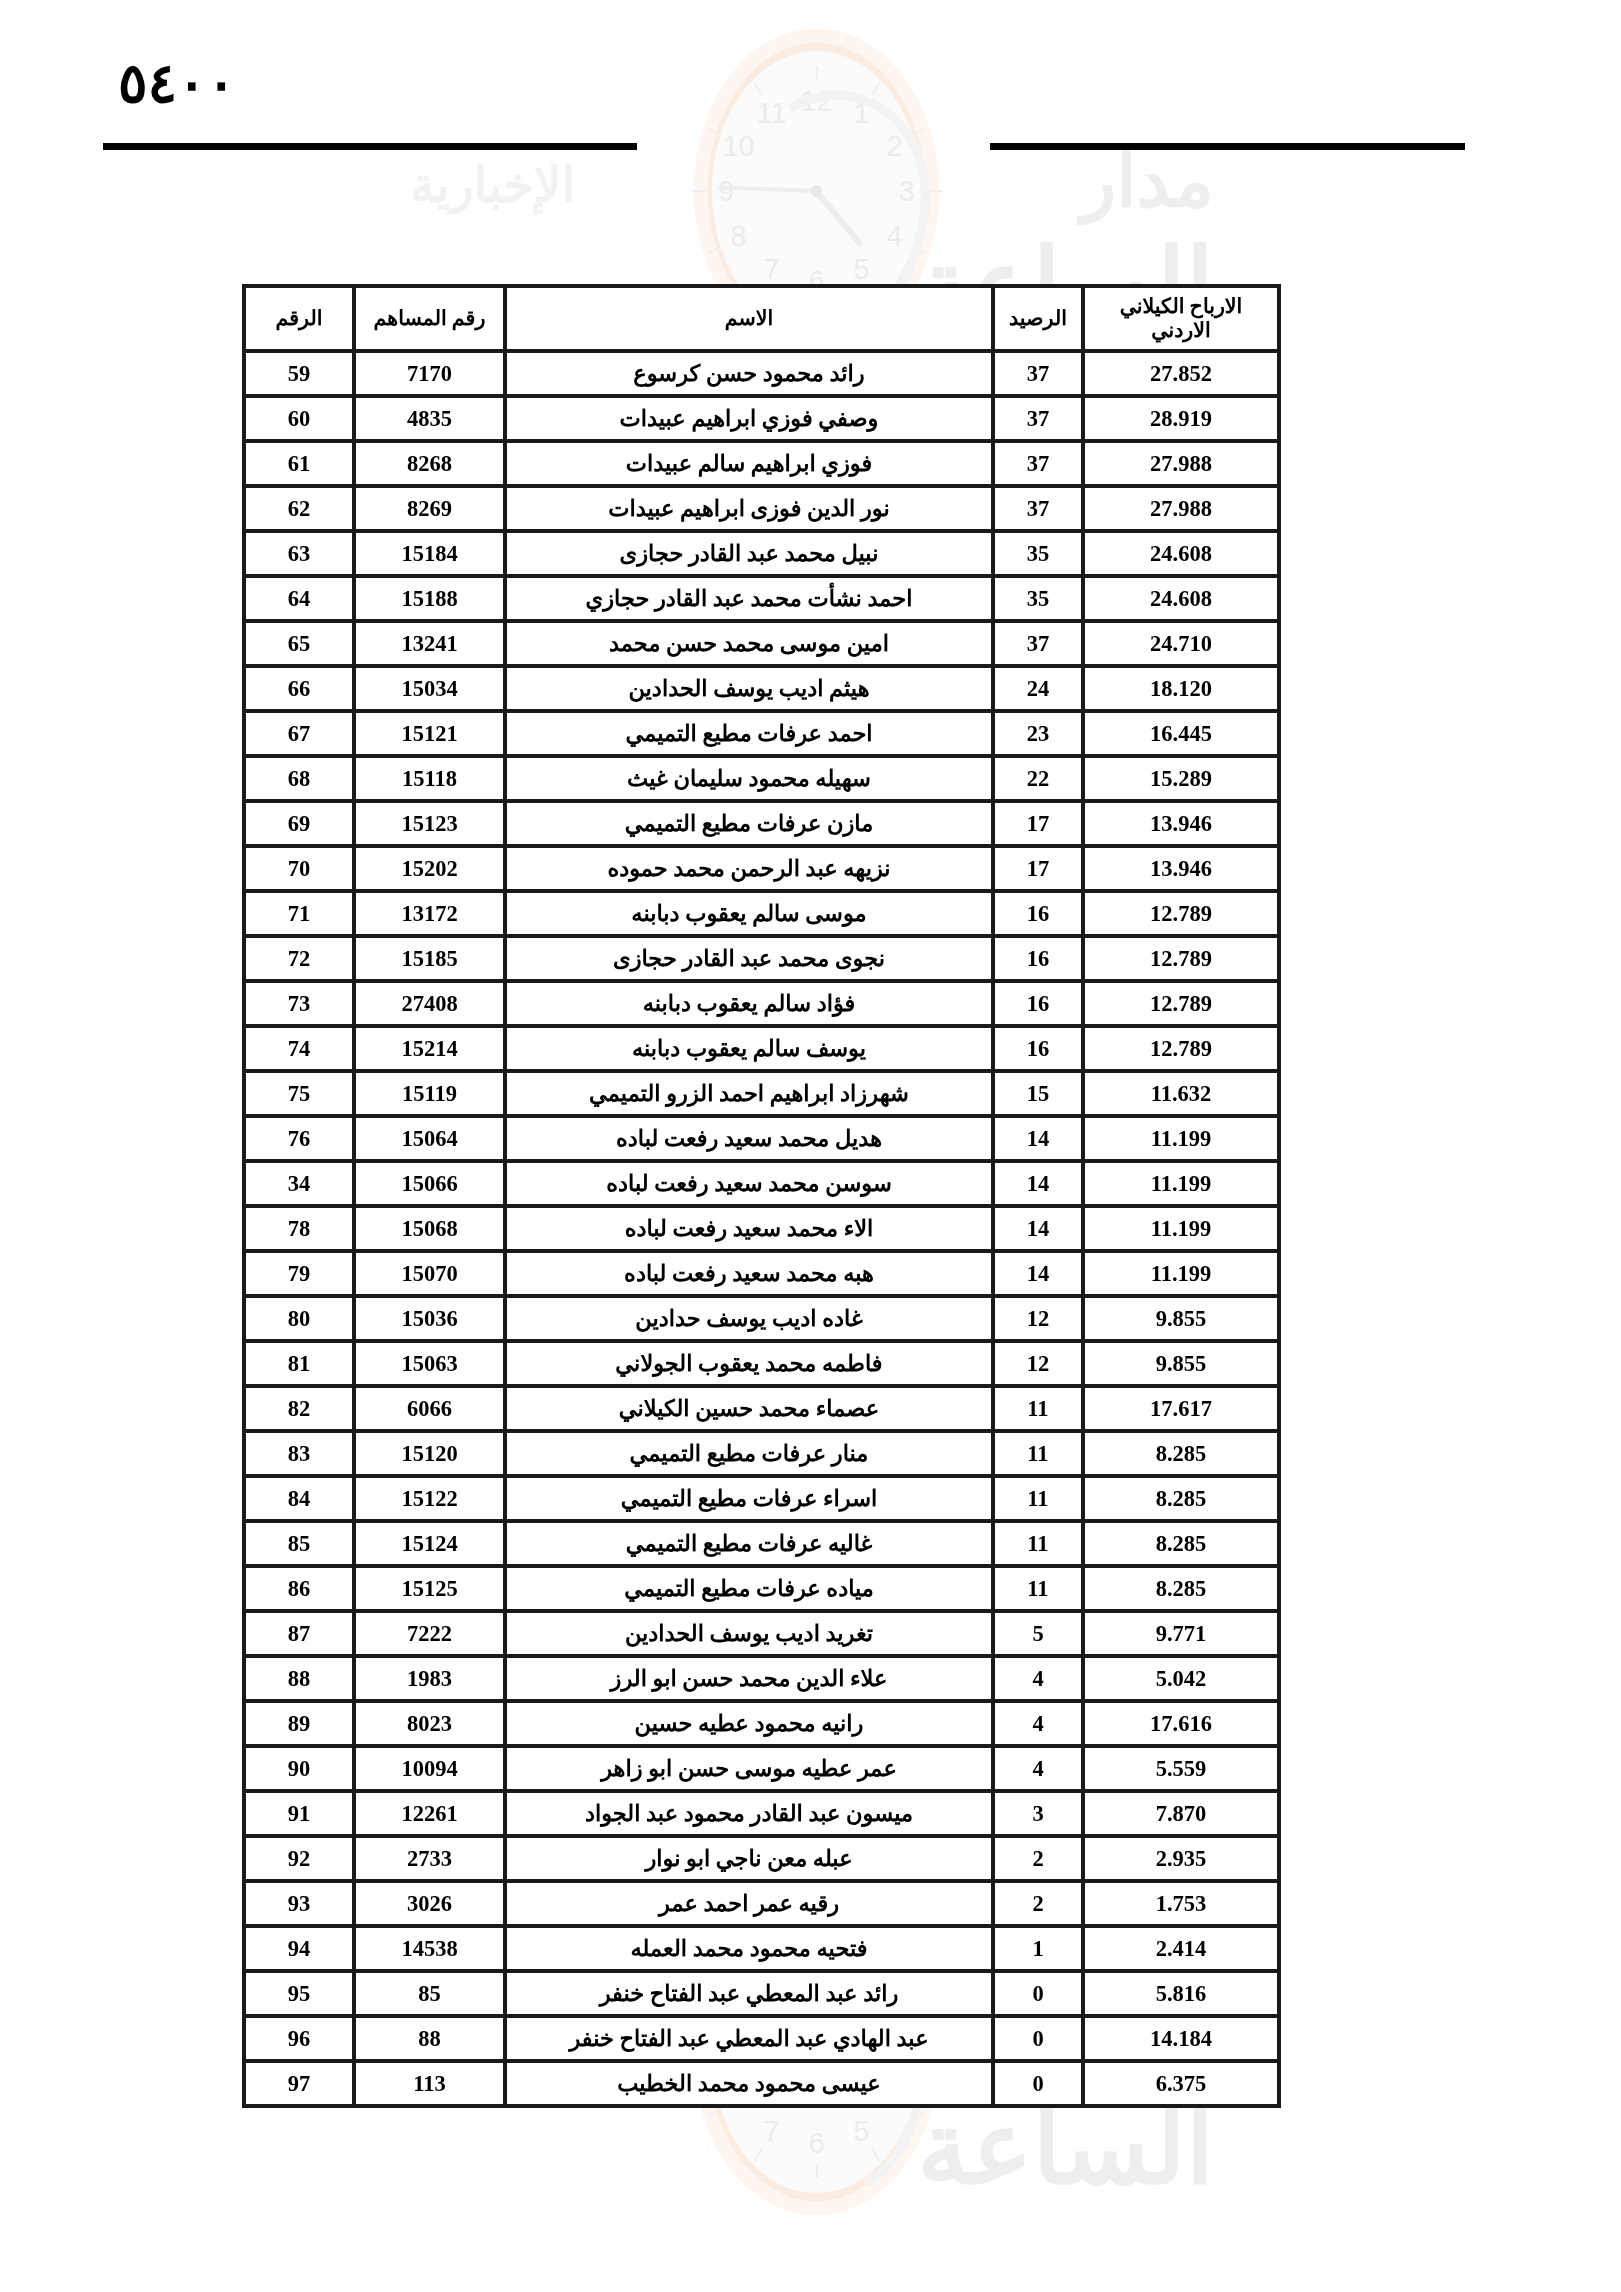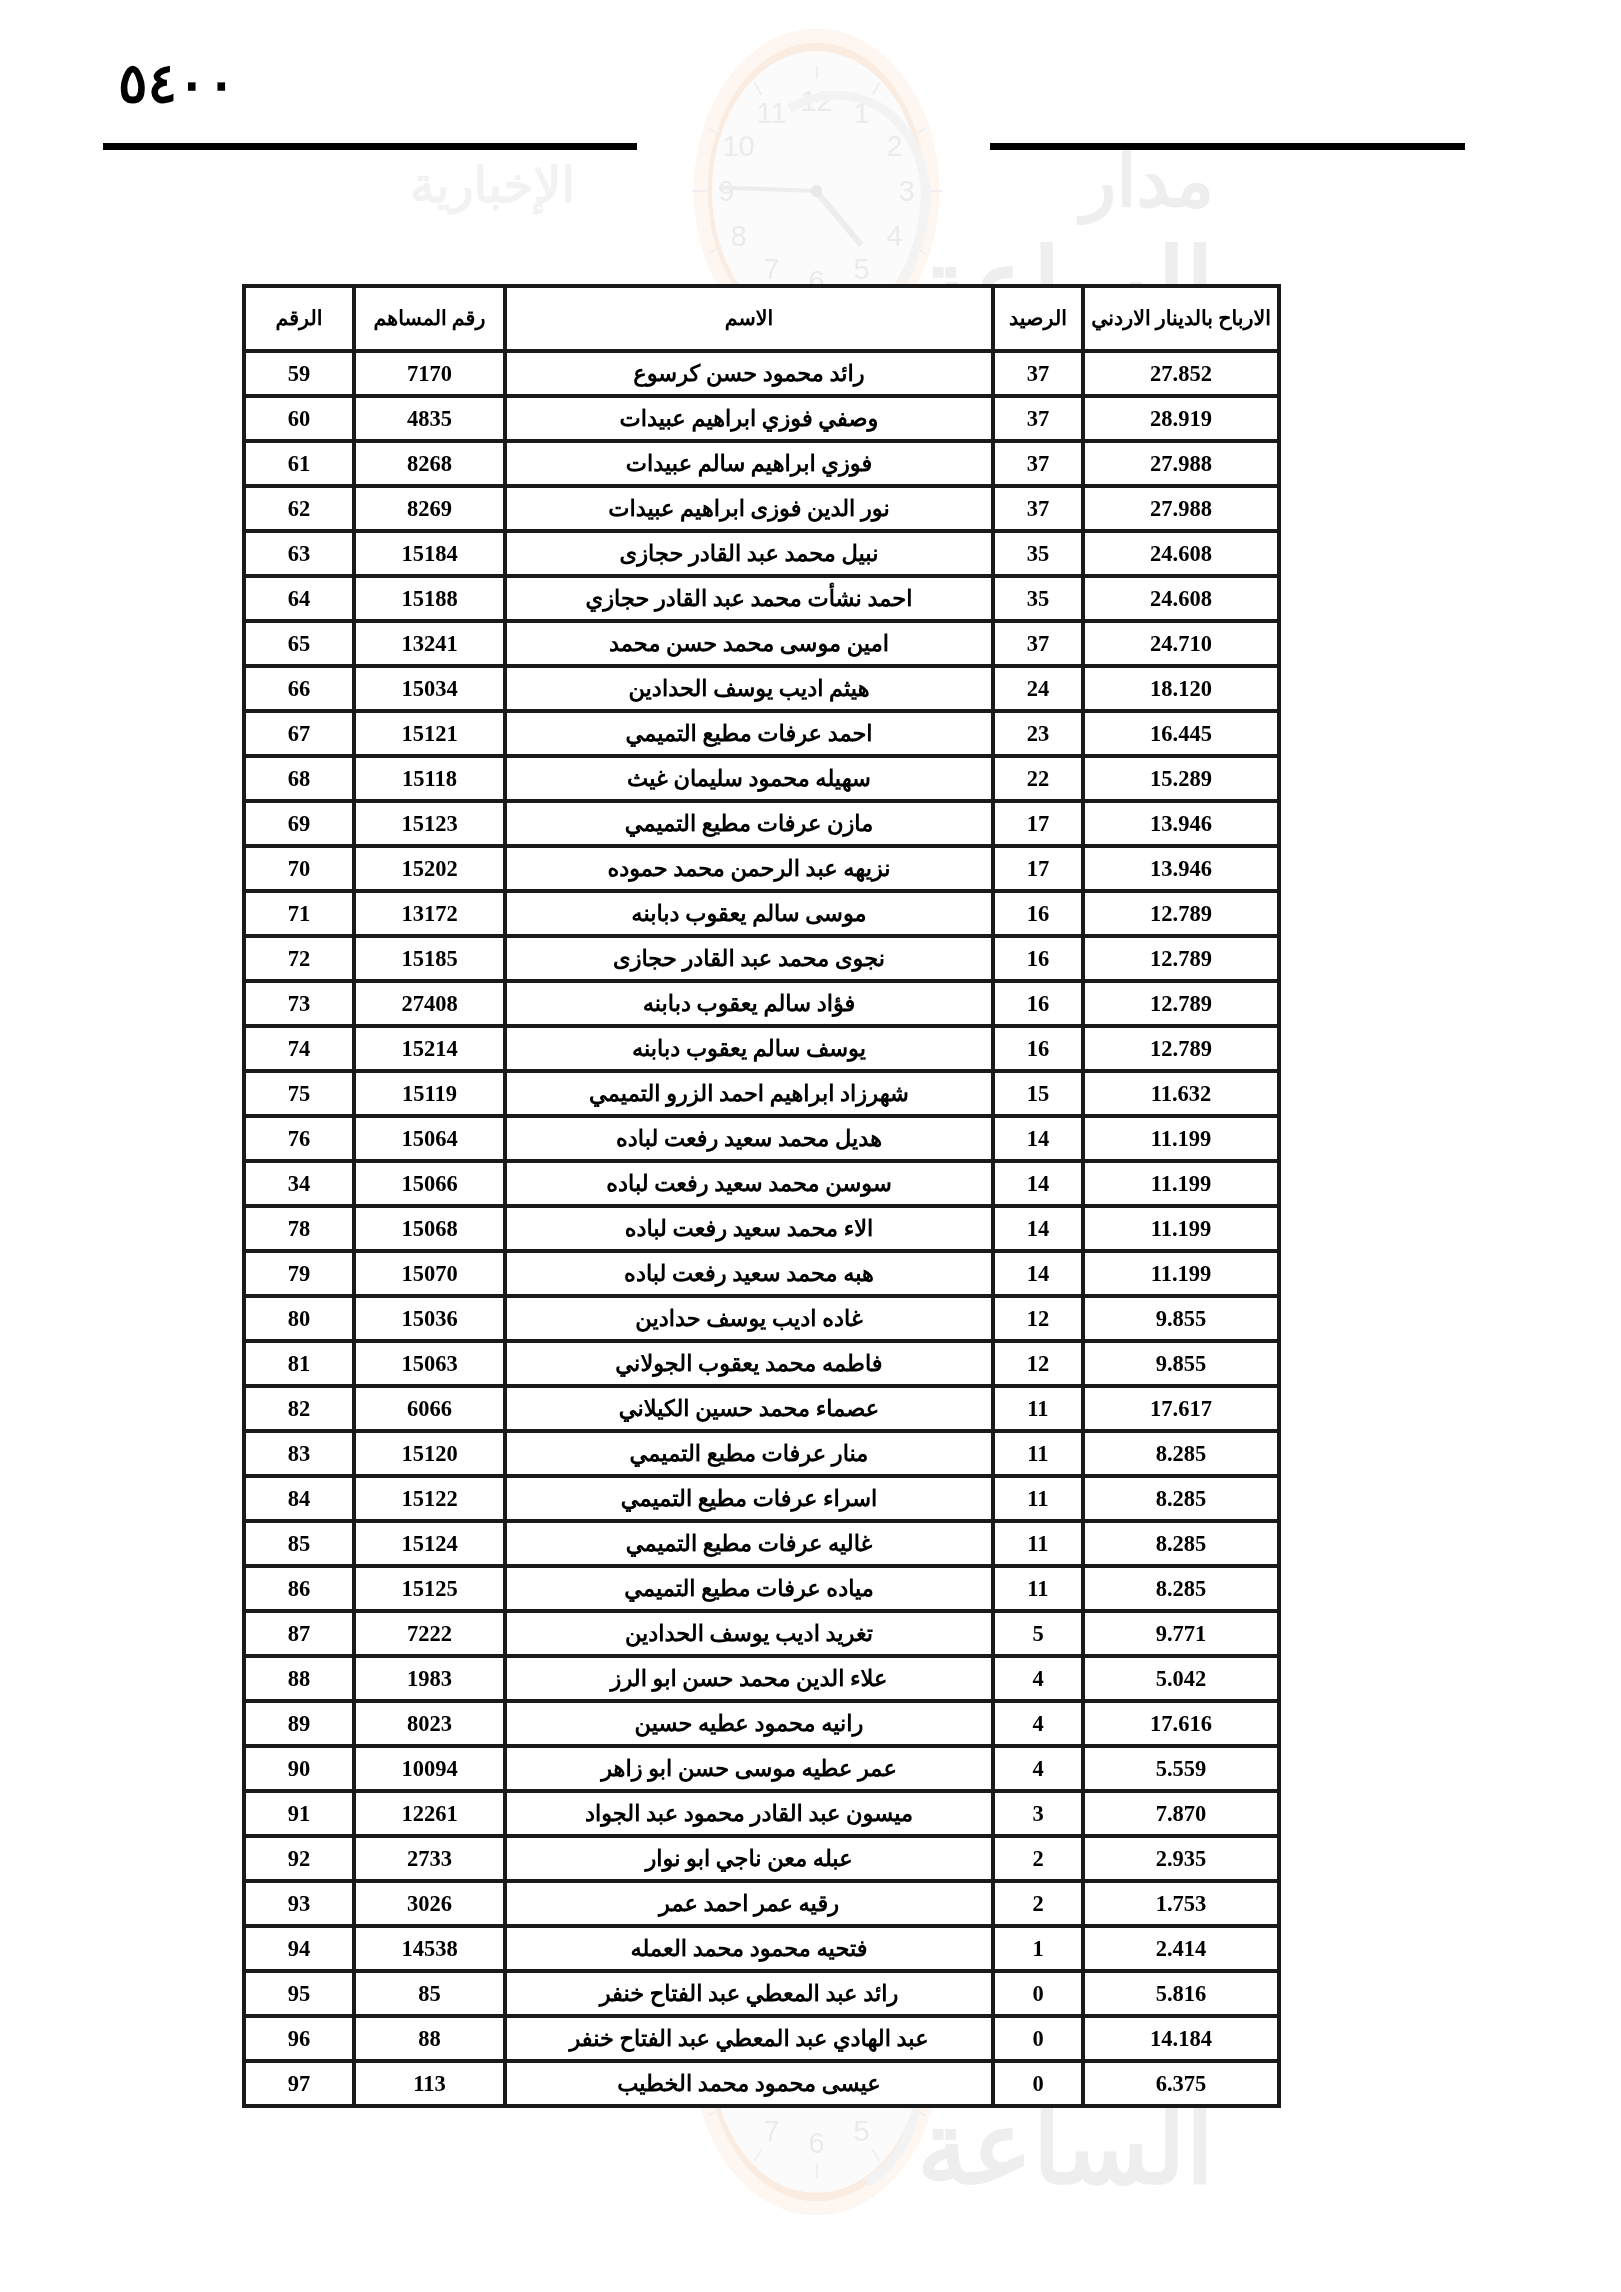--- a/index.html
+++ b/index.html
@@ -366,21 +366,21 @@
     <table class="gazette">
       <colgroup>
         <col class="w-profit">
           <col class="w-balance">
           <col class="w-name">
           <col class="w-member">
           <col class="w-num">
       </colgroup>
       <thead>
         <tr>
-          <th>الارباح بالدينار الاردني</th>
+          <th>الارباح الكيلاني الاردني</th>
           <th>الرصيد</th>
           <th>الاسم</th>
           <th>رقم المساهم</th>
           <th>الرقم</th>
         </tr>
       </thead>
       <tbody id="table-body">
           <tr>
             <td class="c-profit">27.852</td>
             <td class="c-balance">37</td>

